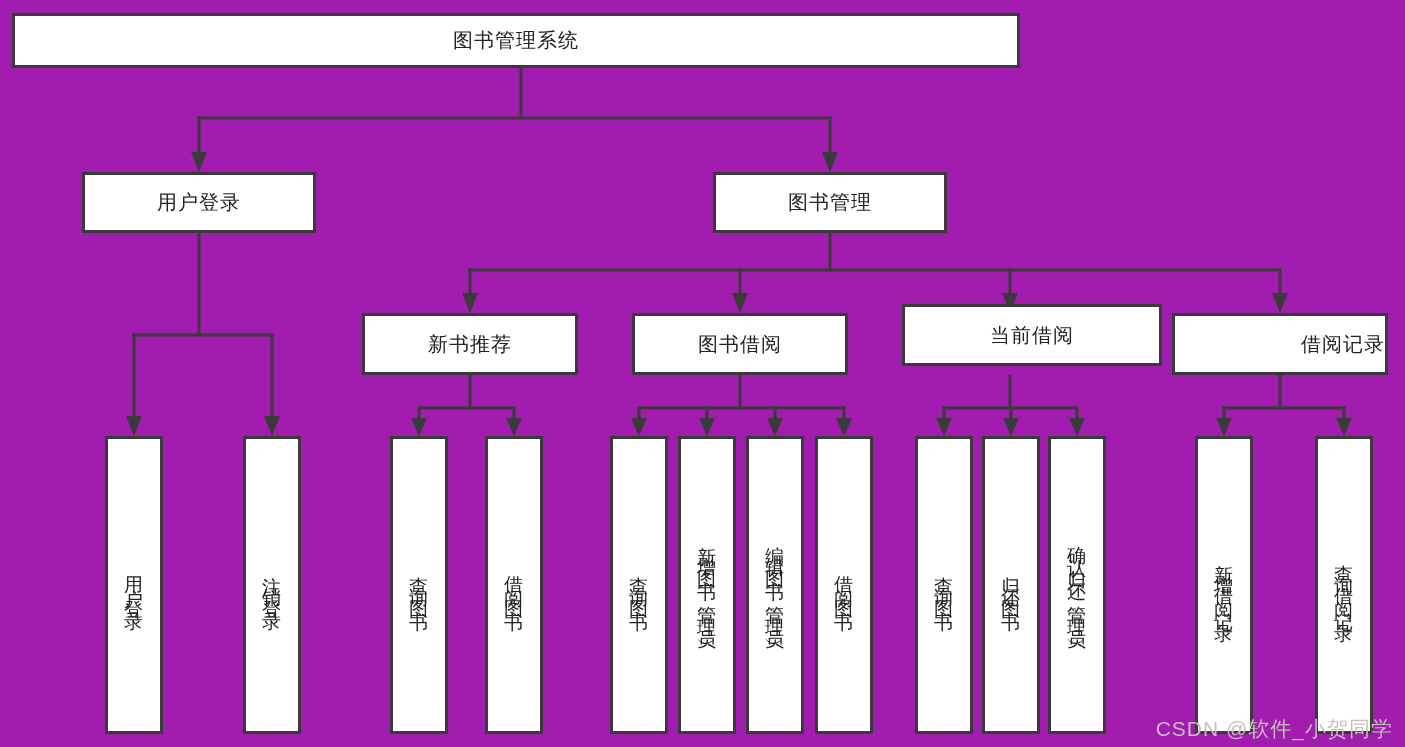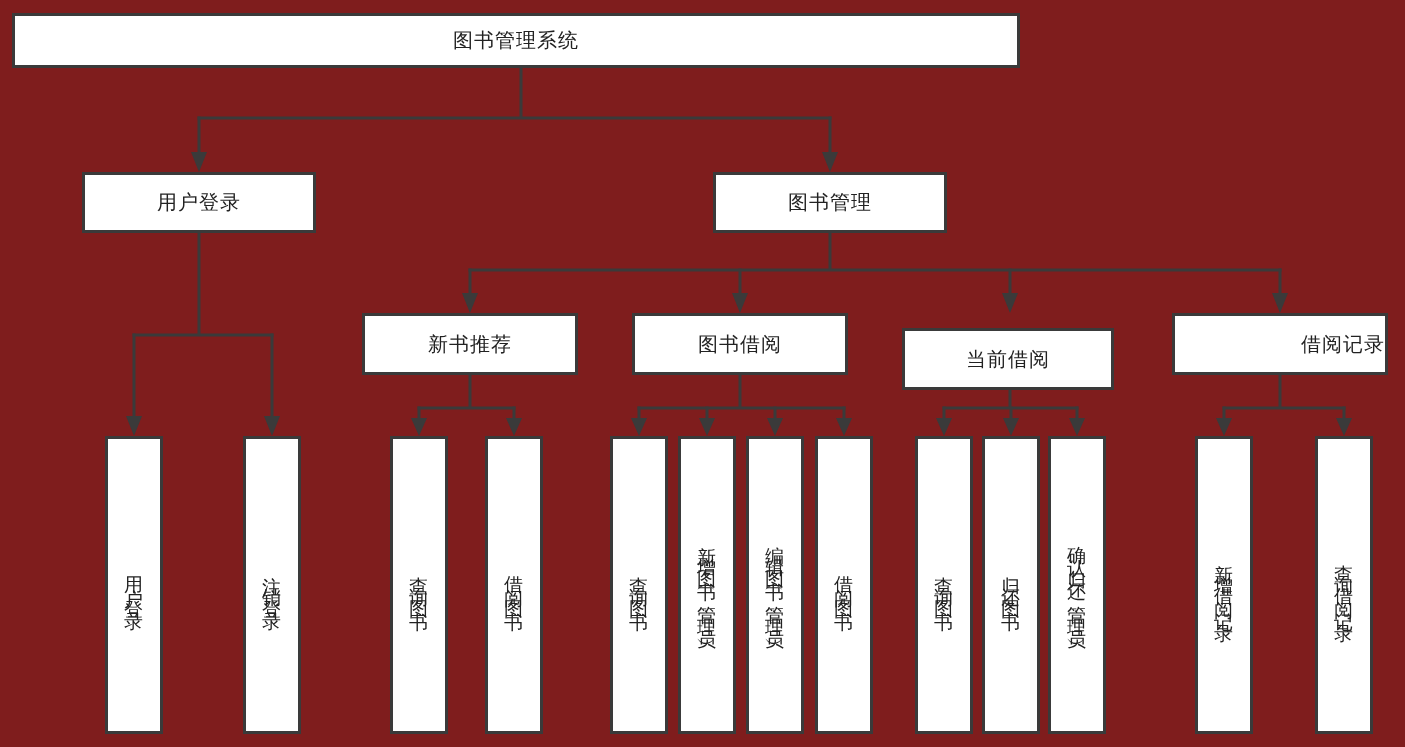--- a/index.html
+++ b/index.html
@@ -5,21 +5,21 @@
   html, body {
     margin: 0;
     padding: 0;
     background: #ffffff;
     font-family: "Liberation Sans", sans-serif;
   }
   #stage {
     position: relative;
     width: 1405px;
     height: 747px;
-    background: #7f1d1d;
+    background: #a21caf;
     overflow: hidden;
   }
   #connectors {
     position: absolute;
     left: 0;
     top: 0;
     width: 1405px;
     height: 747px;
     pointer-events: none;
   }
@@ -162,21 +162,21 @@
   <div class="node v" style="left:243px; top:436px; width:58px; height:298px;">
     <span>注销登录</span>
   </div>
 
   <div class="node h" style="left:632px; top:313px; width:216px; height:62px;">
     <span>图书借阅</span>
   </div>
   <div class="node h" style="left:362px; top:313px; width:216px; height:62px;">
     <span>新书推荐</span>
   </div>
-  <div class="node h" style="left:902px; top:328px; width:212px; height:62px;justify-content:center;">
+  <div class="node h" style="left:902px; top:304px; width:260px; height:62px;justify-content:center;">
     <span>当前借阅</span>
   </div>
   <div class="node h" style="left:1172px; top:313px; width:216px; height:62px;justify-content:flex-end;">
     <span>借阅记录</span>
   </div>
 
   <div class="node v" style="left:390px; top:436px; width:58px; height:298px;">
     <span>查询图书</span>
   </div>
   <div class="node v" style="left:485px; top:436px; width:58px; height:298px;">
@@ -206,14 +206,15 @@
     <span>确认归还（管理员）</span>
   </div>
 
   <div class="node v" style="left:1195px; top:436px; width:58px; height:298px;">
     <span>新增借阅记录</span>
   </div>
   <div class="node v" style="left:1315px; top:436px; width:58px; height:298px;">
     <span>查询借阅记录</span>
   </div>
 
+  <div class="watermark">CSDN @软件_小贺同学</div>
 
 </div>
 
 </body></html>

